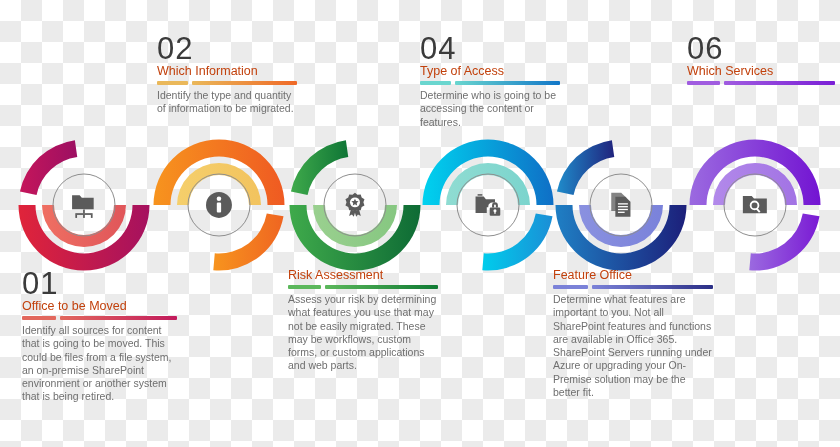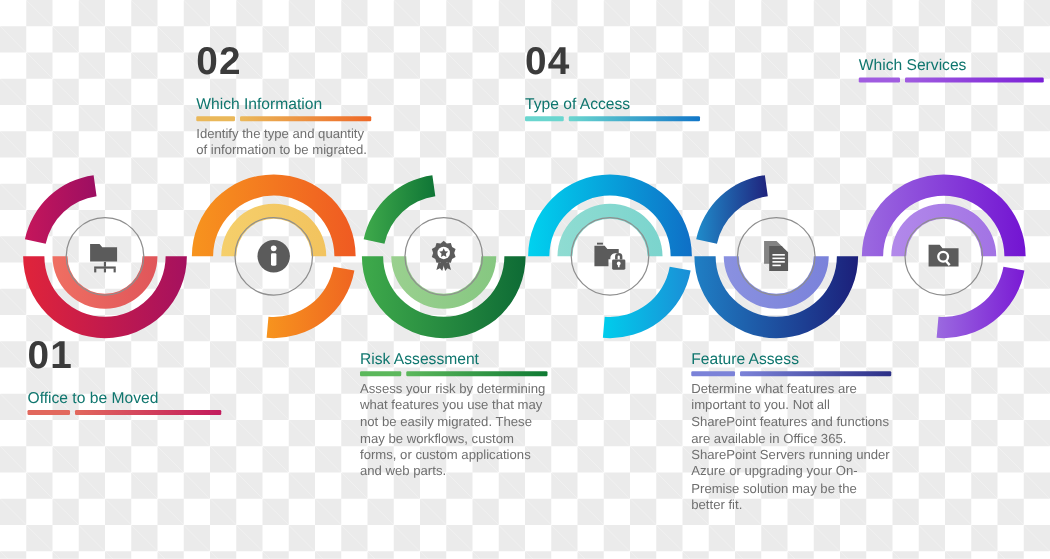--- a/index.html
+++ b/index.html
@@ -14,25 +14,25 @@
       linear-gradient(45deg,#ebebeb 25%,transparent 25%,transparent 75%,#ebebeb 75%);
     background-size:42px 42px;
     background-position:0 0, 21px 21px;
   }
   #stage{position:absolute;left:0;top:0;width:840px;height:447px;}
   svg.art{position:absolute;left:0;top:0;width:840px;height:447px;overflow:visible;}
 
   
   .block{position:absolute;}
   .num{
-    font-size:31px;line-height:31px;color:#3b3b3b;font-weight:700;
+    font-size:31px;line-height:31px;color:#3b3b3b;font-weight:400;
     letter-spacing:1px;font-family:"Liberation Sans", sans-serif;
   }
   .ttl{
-    font-size:12.5px;line-height:15px;color:#0f766e;margin-top:12px;
+    font-size:12.5px;line-height:15px;color:#c2410c;margin-top:0;
     white-space:nowrap;
   }
   .rule{height:4px;margin-top:2px;display:flex;gap:4px;}
   .rule .r1{width:22%;height:100%;border-radius:1px;}
   .rule .r2{flex:1;height:100%;border-radius:1px;}
   .body{
     font-size:10.5px;line-height:13.3px;color:#6f6f6f;margin-top:4px;
   }
 
   
@@ -195,20 +195,21 @@
       </g>
   </svg>
 
   <div class="block b01">
     <div class="num">01</div>
     <div class="ttl">Office to be Moved</div>
     <div class="rule">
       <span class="r1" style="background: rgb(226, 104, 93);"></span>
       <span class="r2" style="background: linear-gradient(90deg, rgb(226, 104, 93), rgb(194, 26, 92));"></span>
     </div>
+    <div class="body">Identify all sources for content that is going to be moved. This could be files from a file system, an on-premise SharePoint environment or another system that is being retired.</div>
   </div>
 
   <div class="block b02">
     <div class="num">02</div>
     <div class="ttl">Which Information</div>
     <div class="rule">
       <span class="r1" style="background: rgb(234, 184, 90);"></span>
       <span class="r2" style="background: linear-gradient(90deg, rgb(234, 184, 90), rgb(239, 104, 38));"></span>
     </div>
     <div class="body">Identify the type and quantity of information to be migrated.</div>
@@ -223,32 +224,34 @@
     <div class="body">Assess your risk by determining what features you use that may not be easily migrated. These may be workflows, custom forms, or custom applications and web parts.</div>
   </div>
 
   <div class="block b04">
     <div class="num">04</div>
     <div class="ttl">Type of Access</div>
     <div class="rule">
       <span class="r1" style="background: rgb(106, 214, 207);"></span>
       <span class="r2" style="background: linear-gradient(90deg, rgb(106, 214, 207), rgb(17, 118, 200));"></span>
     </div>
+    <div class="body">Determine who is going to be accessing the content or features.</div>
   </div>
 
   <div class="block b05">
-    <div class="ttl">Feature Assess</div>
+    <div class="ttl">Feature Office</div>
     <div class="rule">
       <span class="r1" style="background: rgb(123, 130, 216);"></span>
       <span class="r2" style="background: linear-gradient(90deg, rgb(123, 130, 216), rgb(43, 47, 134));"></span>
     </div>
     <div class="body">Determine what features are important to you. Not all SharePoint features and functions are available in Office 365. SharePoint Servers running under Azure or upgrading your On-Premise solution may be the better fit.</div>
   </div>
 
   <div class="block b06">
+    <div class="num">06</div>
     <div class="ttl">Which Services</div>
     <div class="rule">
       <span class="r1" style="background: rgb(160, 92, 224);"></span>
       <span class="r2" style="background: linear-gradient(90deg, rgb(160, 92, 224), rgb(122, 31, 214));"></span>
     </div>
   </div>
 
 </div>
 
 </body></html>

